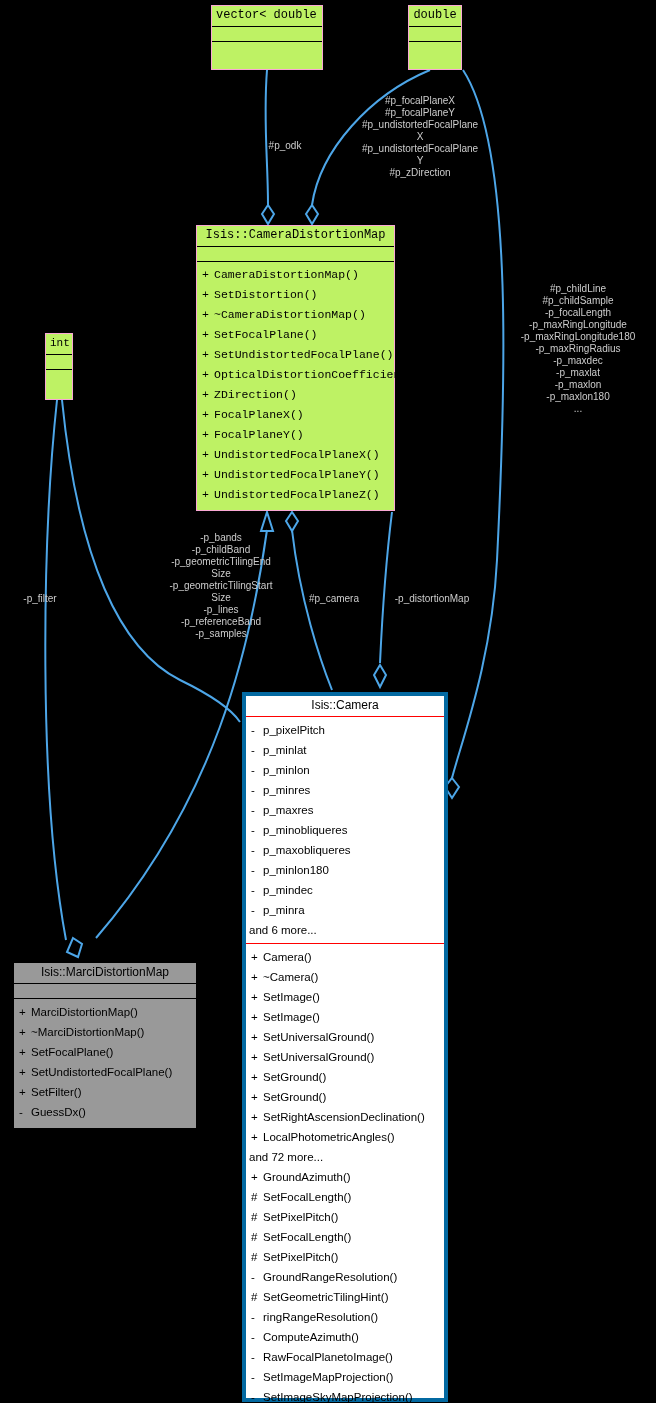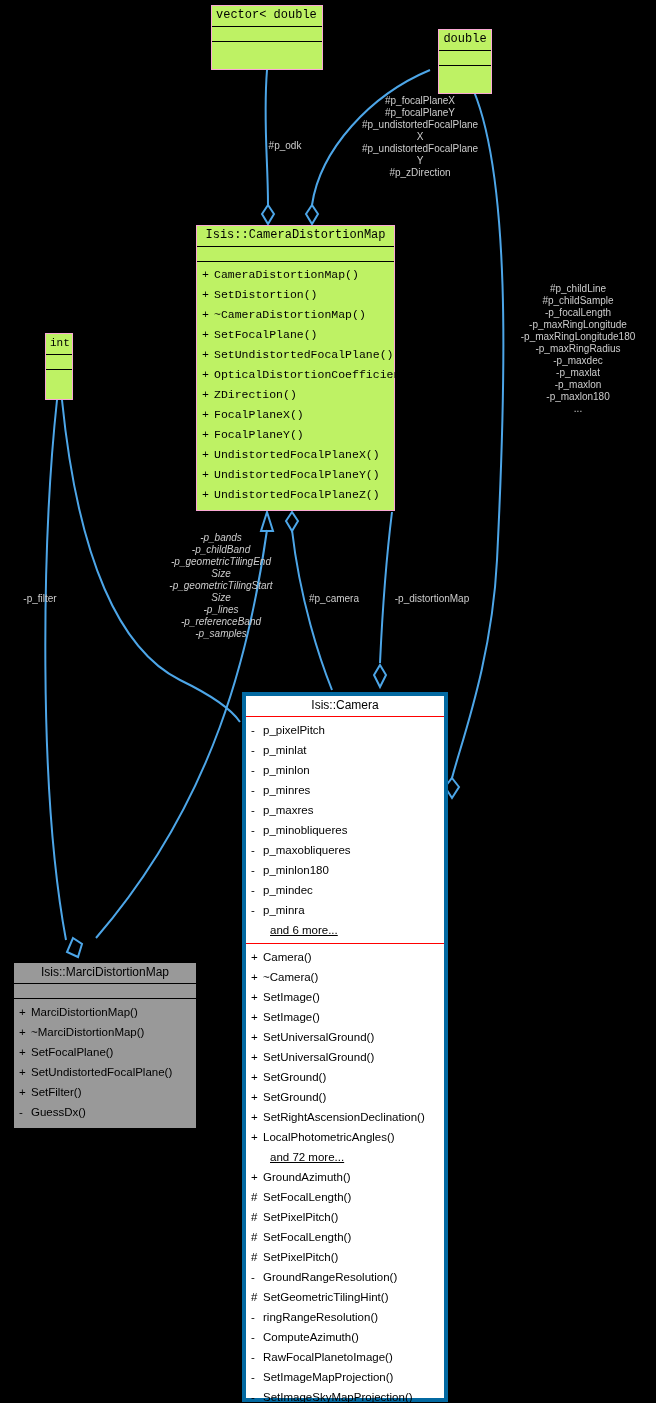--- a/index.html
+++ b/index.html
@@ -61,21 +61,21 @@
     color: #000000;
     line-height: 20px;
     height: 20px;
     white-space: nowrap;
     padding-left: 5px;
   }
   .uml-row .vis {
     display: inline-block;
     width: 12px;
   }
-  .uml-row.more { padding-left: 24px; text-decoration: underline; }
+  .uml-row.more { padding-left: 3px; }
 
   
   .edge-label {
     position: absolute;
     color: #cccccc;
     font-size: 10px;
     line-height: 12px;
     text-align: center;
     white-space: pre-line;
     z-index: 3;
@@ -116,21 +116,21 @@
       <polygon points="267,512 273,531 261,531" fill="none"></polygon>
     </g>
   </svg>
 
   <div class="uml-box plain" style="left:211px; top:5px; width:112px; height:65px;">
     <div class="uml-title">vector&lt; double &gt;</div>
     <div class="uml-section empty divided"></div>
     <div class="uml-section empty"></div>
   </div>
 
-  <div class="uml-box plain" style="left:438px; top:5px; width:54px; height:65px;margin-top:24px;">
+  <div class="uml-box plain" style="left:408px; top:5px; width:54px; height:65px;">
     <div class="uml-title">double</div>
     <div class="uml-section empty divided"></div>
     <div class="uml-section empty"></div>
   </div>
 
   <div class="uml-box plain" style="left:45px; top:333px; width:28px; height:67px;">
     <div class="uml-title" style="font-size:11px;">int</div>
     <div class="uml-section empty divided"></div>
     <div class="uml-section empty"></div>
   </div>
@@ -226,21 +226,21 @@
 -p_maxRingLongitude180
 -p_maxRingRadius
 -p_maxdec
 -p_maxlat
 -p_maxlon
 -p_maxlon180
 ...</div>
 
   <div class="edge-label" style="left:8px; top:593px; width:64px;">-p_filter</div>
 
-  <div class="edge-label" style="left:138px; top:532px; width:166px;font-style:italic;">-p_bands
+  <div class="edge-label" style="left:138px; top:532px; width:166px;">-p_bands
 -p_childBand
 -p_geometricTilingEnd
 Size
 -p_geometricTilingStart
 Size
 -p_lines
 -p_referenceBand
 -p_samples</div>
 
   <div class="edge-label" style="left:298px; top:593px; width:72px;">#p_camera</div>

